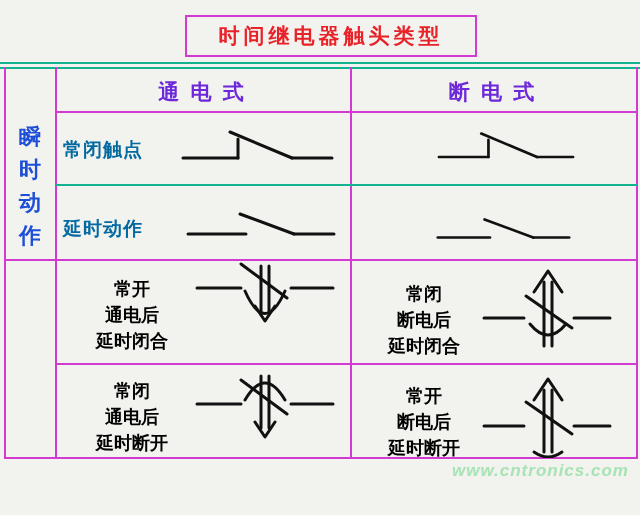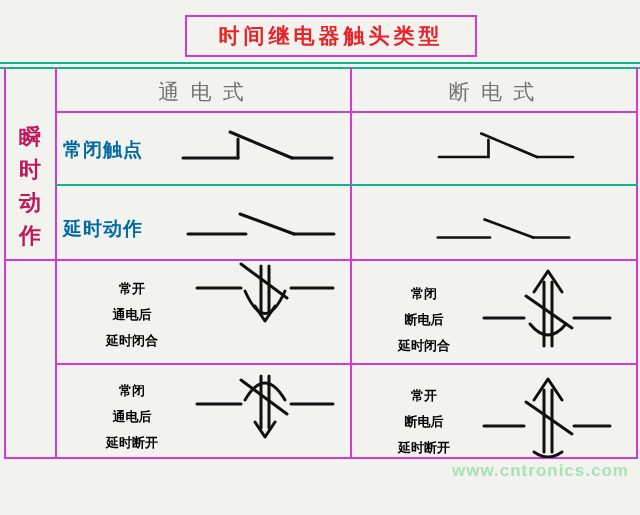--- a/index.html
+++ b/index.html
@@ -18,35 +18,35 @@
   .hline{position:absolute;height:2px;}
   .vline{position:absolute;width:2px;}
   .magenta{background:var(--magenta);}
   .teal{background:var(--teal);}
   .title-box{
     position:absolute;left:185px;top:15px;width:288px;height:38px;
     border:2px solid var(--magenta);display:flex;align-items:center;justify-content:center;
   }
   .title-box span{color:var(--red);font-weight:bold;font-size:21px;letter-spacing:4px;}
   .col-header{
-    position:absolute;top:78px;font-weight:normal;font-size:21px;color:#737373;
+    position:absolute;top:78px;font-weight:bold;font-size:21px;color:#6d28d9;
     text-align:center;letter-spacing:3px;
   }
   .group-label{
     position:absolute;left:14px;width:32px;font-weight:bold;font-size:22px;
-    line-height:33px;text-align:center;word-break:break-all;color:#be185d;
+    line-height:33px;text-align:center;word-break:break-all;color:#1d4ed8;
   }
   .row-label{position:absolute;font-weight:bold;font-size:19px;color:#0369a1;letter-spacing:1px;}
-  .multi{position:absolute;width:124px;text-align:center;font-weight:bold;font-size:13px;line-height:26px;color:#000;}
+  .multi{position:absolute;width:124px;text-align:center;font-weight:bold;font-size:18px;line-height:26px;color:#000;}
   .multi span{display:block;}
   .sym{position:absolute;}
   .sym svg{display:block;width:100%;height:100%;}
   .watermark{
     position:absolute;left:452px;top:461px;font-size:17px;color:var(--wm);
-    font-family:"Liberation Sans","DejaVu Sans",sans-serif;letter-spacing:1px;font-weight:bold;
+    font-family:"Liberation Sans","DejaVu Sans",sans-serif;letter-spacing:1px;font-weight:bold;font-style:italic;
   }
 </style>
 </head>
 <body>
 
 <div class="canvas">
 
   <div class="title-box">
     <span>时间继电器触头类型</span>
   </div>

